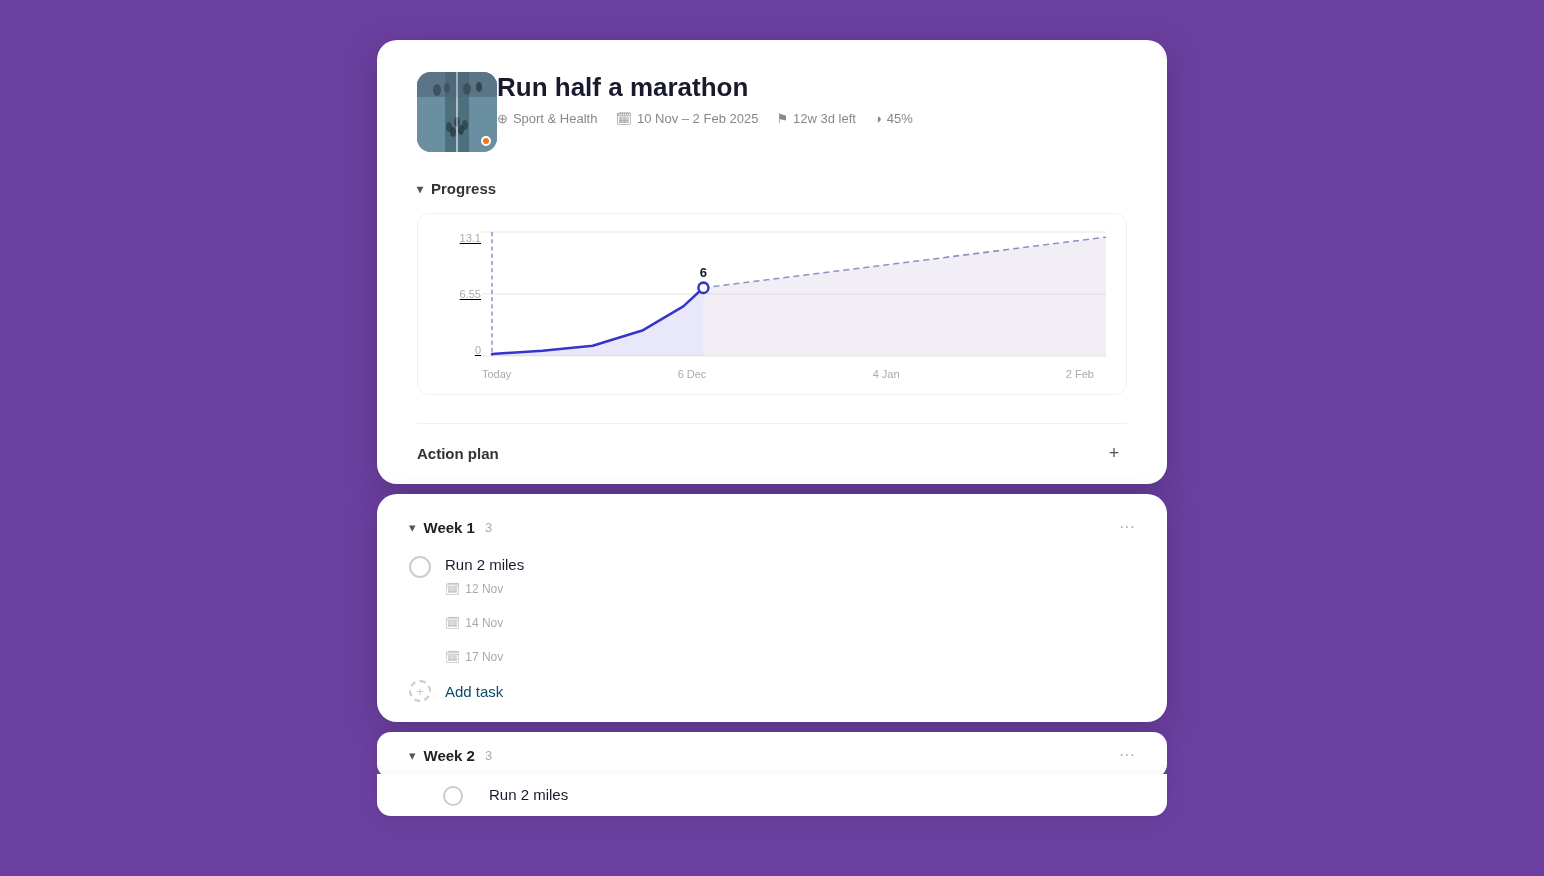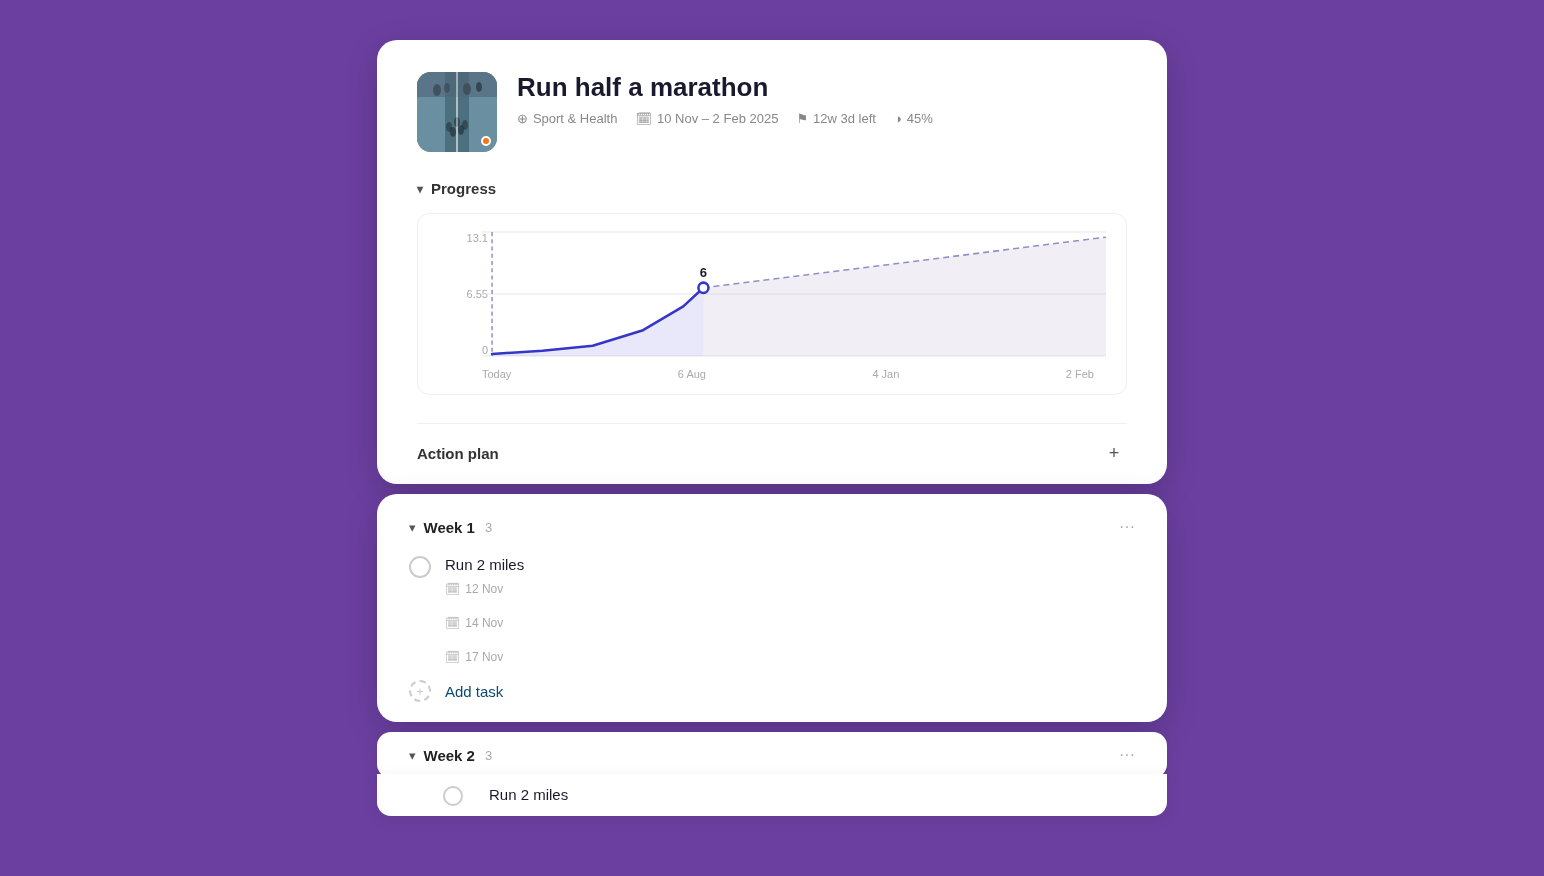--- a/index.html
+++ b/index.html
@@ -23,21 +23,20 @@
     .top-card {
       background: #ffffff;
       border-radius: 20px;
       padding: 32px 40px 0 40px;
       box-shadow: 0 8px 32px rgba(0,0,0,0.18);
     }
 
     .goal-header {
       display: flex;
       align-items: flex-start;
-      gap: 20px;
       margin-bottom: 28px;
     }
     .goal-image-wrap {
       position: relative;
       flex-shrink: 0;
     }
     .goal-image {
       width: 80px;
       height: 80px;
       border-radius: 14px;
@@ -146,29 +145,30 @@
       background: none;
       border: none;
     }
 
     .chart-area {
       position: relative;
       height: 148px;
     }
     .y-axis {
       position: absolute;
-      left: 16px;
+      left: 9px;
       top: 0;
       bottom: 24px;
       width: 40px;
       display: flex;
       flex-direction: column;
       justify-content: space-between;
       align-items: flex-end;
       padding-right: 6px;
+      text-decoration: underline;
     }
     .y-label {
       font-size: 11px;
       color: #aaa;
     }
     .chart-inner {
       position: absolute;
       left: 44px;
       right: 0;
       top: 0;
@@ -421,21 +421,21 @@
               <line x1="220" y1="54" x2="620" y2="5" stroke="#9090c8" stroke-width="1.5" stroke-dasharray="6,4"></line>
 
               <circle cx="220" cy="54" r="5" fill="#fff" stroke="#3535c8" stroke-width="2.5"></circle>
 
               <text x="220" y="44" text-anchor="middle" font-size="13" font-weight="600" fill="#1a1a2e">6</text>
             </svg>
           </div>
 
           <div class="x-axis">
             <span class="x-label">Today</span>
-            <span class="x-label">6 Aug</span>
+            <span class="x-label">6 Dec</span>
             <span class="x-label">4 Jan</span>
             <span class="x-label">2 Feb</span>
           </div>
         </div>
       </div>
 
       <div class="action-plan-row">
         <span class="action-plan-title">Action plan</span>
         <div class="add-icon">+</div>
       </div>

